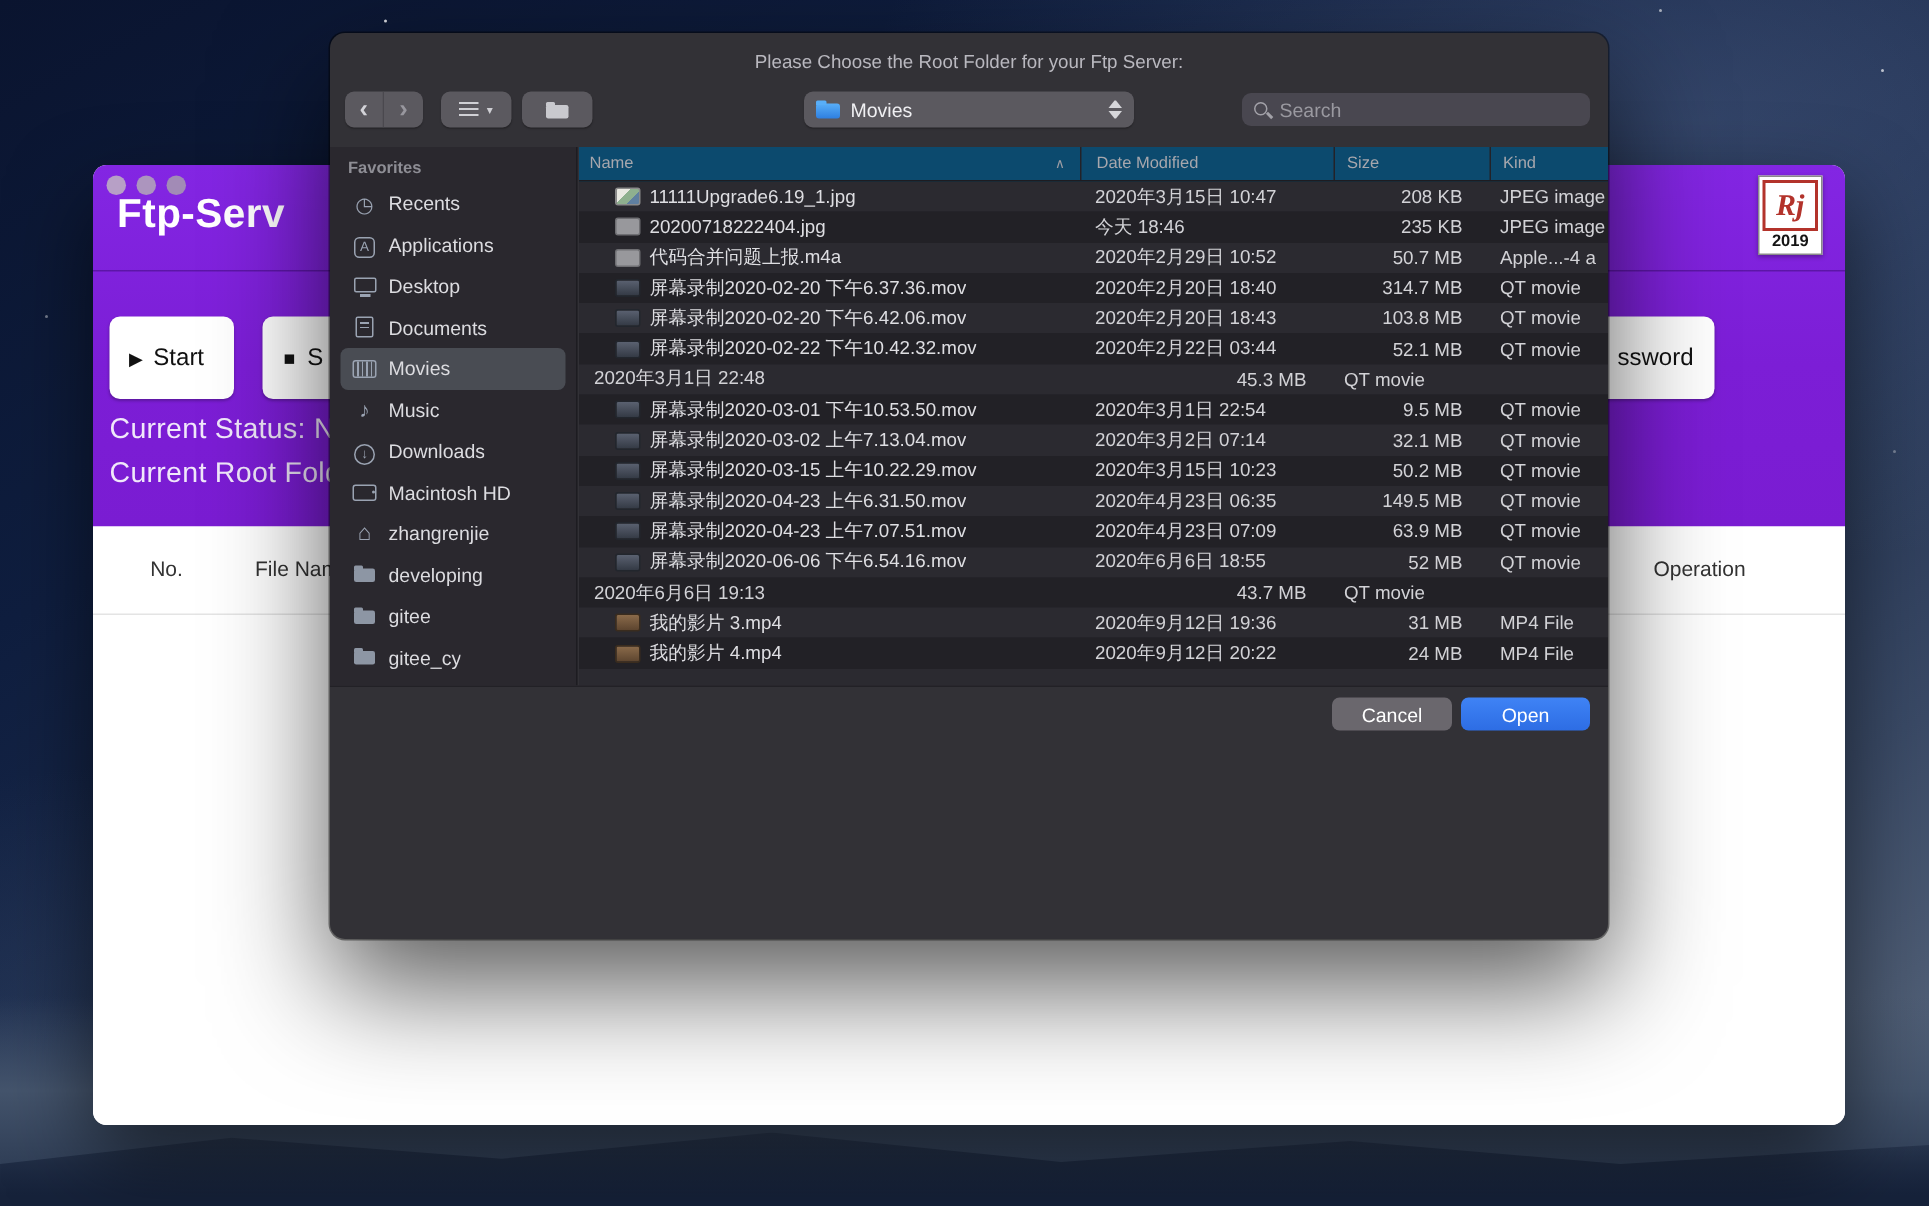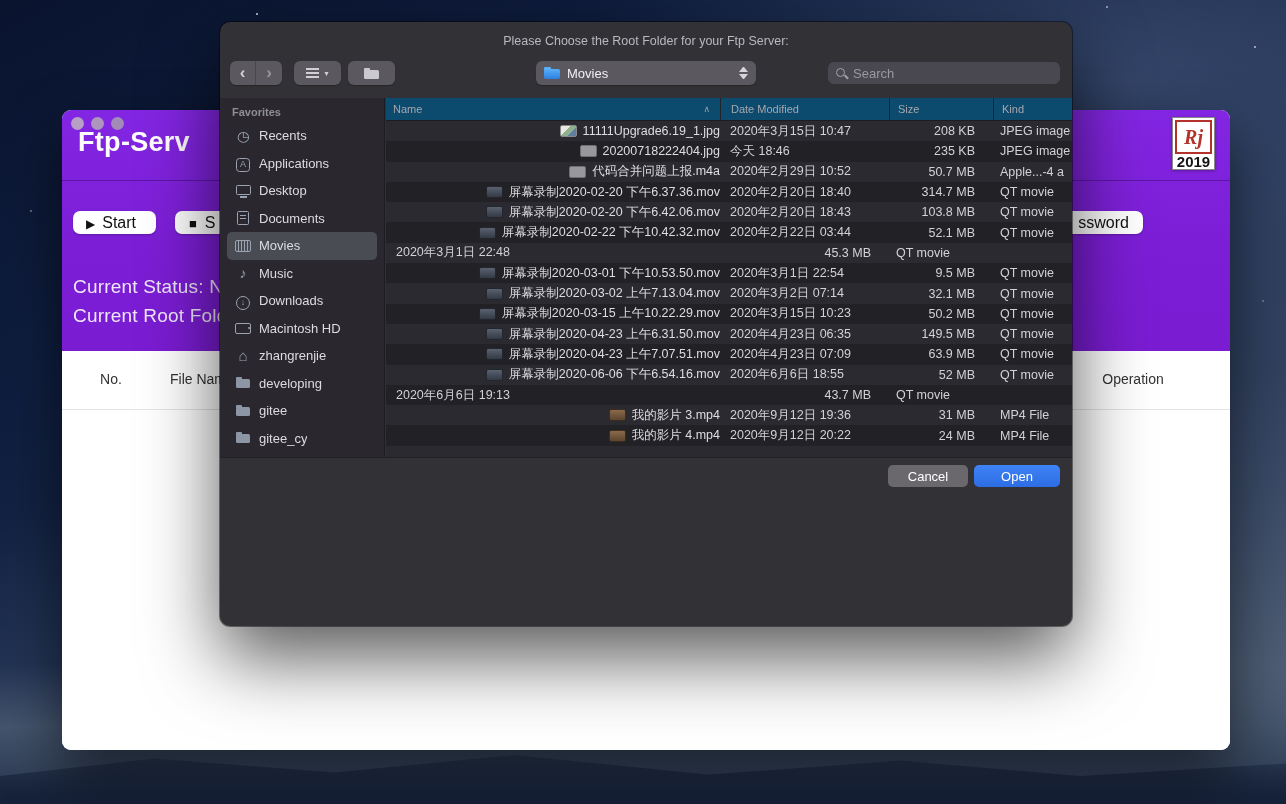--- a/index.html
+++ b/index.html
@@ -23,41 +23,41 @@
   
   #app-window{position:absolute;left:62px;top:110px;width:1168px;height:640px;border-radius:9px;
     overflow:hidden;background:#fff;box-shadow:0 24px 55px rgba(0,0,0,.55);}
   .win-header{position:absolute;left:0;top:0;right:0;height:241px;
     background:linear-gradient(180deg,#8326e3 0%,#7c1ed6 55%,#7a1cd2 100%);}
   .win-divider{position:absolute;left:0;right:0;top:70px;height:1px;background:rgba(30,0,70,.35);}
   .traffic{position:absolute;top:7px;left:9px;display:flex;gap:7px;}
   .tl{width:13px;height:13px;border-radius:50%;}
   .tl1{background:#b7a0c6;} .tl2{background:#ac95be;} .tl3{background:#a28bb6;}
   .win-title{position:absolute;left:16px;top:17px;font-size:27px;font-weight:600;color:#fff;letter-spacing:.3px;}
-  .wbtn{position:absolute;top:101px;height:23px;background:#fff;border-radius:7px;color:#111;
+  .wbtn{position:absolute;top:101px;height:55px;background:#fff;border-radius:7px;color:#111;
     font-size:16px;display:flex;align-items:center;box-shadow:0 1px 2px rgba(0,0,0,.25);cursor:default;}
   .btn-start{left:11px;width:83px;padding-left:13px;gap:7px;}
   .btn-stop{left:113px;width:96px;padding-left:14px;gap:8px;}
   .btn-pass{left:961px;width:120px;justify-content:flex-end;padding-right:14px;}
   .play-icon::before{content:"▶";font-size:12px;color:#111;}
   .stop-icon::before{content:"■";font-size:13px;color:#111;}
   .status-line{position:absolute;left:11px;font-size:19px;color:#f0e8fa;letter-spacing:.2px;}
   .status1{top:166px;} .status2{top:195px;}
   .win-subheader{position:absolute;left:0;right:0;top:241px;height:59px;background:#fff;border-bottom:1px solid #e4e4e4;}
   .sub-label{position:absolute;top:20px;font-size:14px;color:#333;}
   .sl-no{left:29px;width:40px;text-align:center;}
   .sl-file{left:108px;}
   .sl-op{left:1031px;width:80px;text-align:center;}
   .win-body{position:absolute;left:0;right:0;top:300px;bottom:0;background:#fff;}
   .logo{position:absolute;left:1110px;top:7px;width:43px;height:53px;background:#fff;border:1px solid #8a8a8a;
     display:flex;flex-direction:column;box-shadow:0 1px 3px rgba(0,0,0,.3);}
   .logo-mark{flex:1;margin:2px 2px 0;border:2px solid #b3332b;color:#b3332b;
     font-family:"Liberation Serif","DejaVu Serif",serif;font-style:italic;font-weight:bold;font-size:20px;
     display:flex;align-items:center;justify-content:center;}
-  .logo-year{height:15px;font-size:15px;font-weight:bold;color:#141414;text-align:center;line-height:15px;}
+  .logo-year{height:15px;font-size:11px;font-weight:bold;color:#141414;text-align:center;line-height:15px;}
 
   
   #dialog{position:absolute;left:220px;top:22px;width:852px;height:604px;border-radius:10px;overflow:hidden;
     background:#323136;box-shadow:0 32px 75px rgba(0,0,0,.65), 0 0 0 1px rgba(0,0,0,.45);}
   .dlg-prompt{position:absolute;top:12px;left:0;right:0;text-align:center;font-size:12.5px;color:#b9b8bf;}
 
   .tb-btn{position:absolute;top:39px;height:24px;background:#5b595f;border-radius:6px;
     display:flex;align-items:center;justify-content:center;box-shadow:0 1px 1px rgba(0,0,0,.25);}
   .nav-group{left:10px;width:52px;padding:0;}
   .nav-half{width:26px;height:24px;display:flex;align-items:center;justify-content:center;font-size:17px;font-weight:bold;}
@@ -115,21 +115,21 @@
     background:#0c4a6e;border-bottom:1px solid #1d1c21;align-items:center;}
   .lh-cell{font-size:11px;color:#a7a7ad;padding-left:8px;height:100%;display:flex;align-items:center;position:relative;}
   .lh-cell + .lh-cell{border-left:1px solid #232228;}
   .lh-name{padding-left:7px;}
   .lh-date{padding-left:10px;}
   .sort-arrow{position:absolute;right:10px;font-size:9px;color:#9d9da4;}
   .file-row{display:grid;grid-template-columns:334px 169px 104px 79px;height:20.3px;align-items:center;}
   .file-row:nth-child(odd){background:#2b2a30;}
   .file-row:nth-child(even){background:#222126;}
   .cell{font-size:12.5px;color:#d2d2d6;white-space:nowrap;overflow:hidden;}
-  .c-name{display:flex;align-items:center;gap:6px;padding-left:24px;color:#dedee2;justify-content:flex-end;}
+  .c-name{display:flex;align-items:center;gap:6px;padding-left:24px;color:#dedee2;}
   .fname{overflow:hidden;white-space:nowrap;}
   .c-date{padding-left:10px;}
   .c-size{text-align:right;padding-right:18px;}
   .c-kind{padding-left:7px;}
   .fi{width:17px;height:12px;border-radius:2px;flex:0 0 17px;}
   .fi-img{background:linear-gradient(135deg,#e9e9e2 0 38%,#8fb08f 38% 68%,#5f7fa0 68%);border:1px solid #8a8a8a;}
   .fi-gray{background:#98989c;border:1px solid #6f6f73;}
   .fi-audio{background:#98989c;border:1px solid #6f6f73;}
   .fi-mov{background:linear-gradient(180deg,#5a6170,#343a45);border:1px solid #22262d;}
   .fi-mp4{background:linear-gradient(180deg,#8a6a4a,#5d452f);border:1px solid #3a2c1e;}

